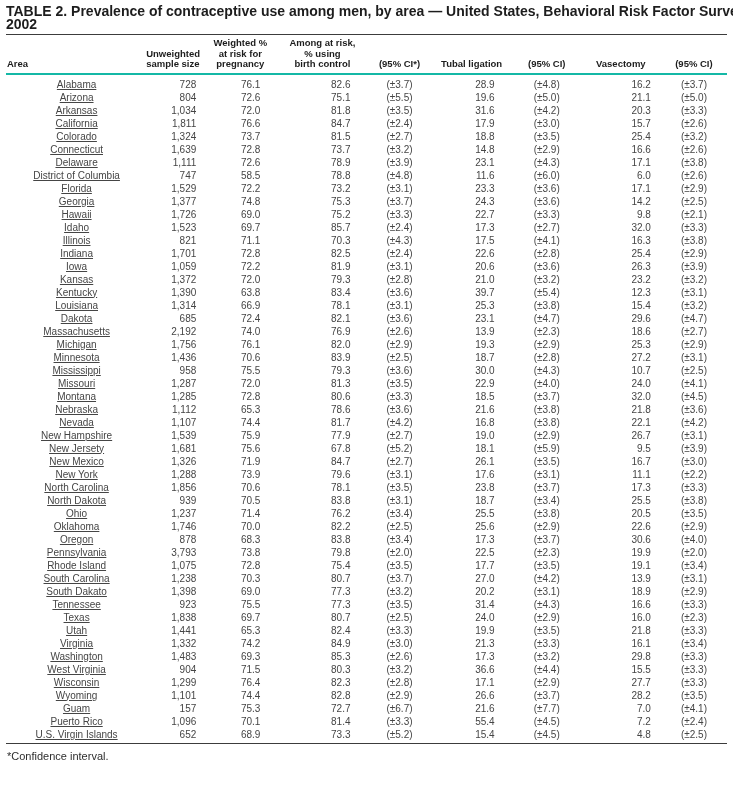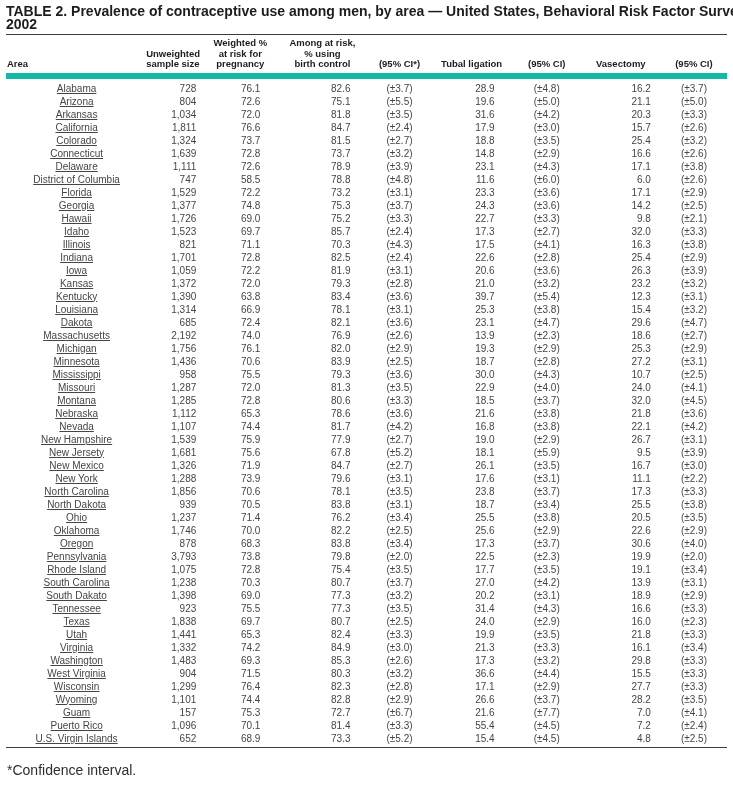--- a/index.html
+++ b/index.html
@@ -23,21 +23,21 @@
     border-bottom: 1px solid #3c3c3c;
   }
   col.c1 { width: 140px; } col.c2 { width: 58px; } col.c3 { width: 72px; }
   col.c4 { width: 92px; }  col.c5 { width: 62px; } col.c6 { width: 82px; }
   col.c7 { width: 68px; }  col.c8 { width: 80px; } col.c9 { width: 66px; }
 
   thead th {
     vertical-align: bottom;
     font-size: 9.5px; line-height: 10.5px; font-weight: bold;
     color: #1d1d1d; padding: 3px 0 3px 0;
-    border-bottom: 6px solid #14b8a6;
+    border-bottom: 2px solid #14b8a6;
     white-space: nowrap; overflow: visible;
   }
   th.th-area  { text-align: left;  padding-left: 1px; }
   th.th-right { text-align: right; padding-right: 8px; }
   th.th-center{ text-align: center; }
 
   tbody td {
     font-size: 10px; height: 13px; line-height: 13px;
     color: #454545; white-space: nowrap; overflow: hidden;
     padding: 0;
@@ -46,22 +46,22 @@
   tbody tr:last-child td  { padding-bottom: 2px; }
   td.td-area { text-align: center;  padding-left: 1px; text-decoration: underline; }
   td.td-r    { text-align: right; }
   td.td-c    { text-align: center; }
   td.p8  { padding-right: 8px; }
   td.p16 { padding-right: 16px; }
   td.p18 { padding-right: 18px; }
   td.p10 { padding-right: 10px; }
 
   .footnote {
-    margin-top: 16px; padding-left: 1px;
-    font-size: 14px; line-height: 12px; color: #2e2e2e;
+    margin-top: 6px; padding-left: 1px;
+    font-size: 11px; line-height: 12px; color: #2e2e2e;
   }
 </style>
 </head>
 <body>
 
 <div class="doc">
   <div class="title-line">TABLE 2. Prevalence of contraceptive use among men, by area — United States, Behavioral Risk Factor Surveillance System,</div>
   <div class="title-line">2002</div>
 
   <table>

